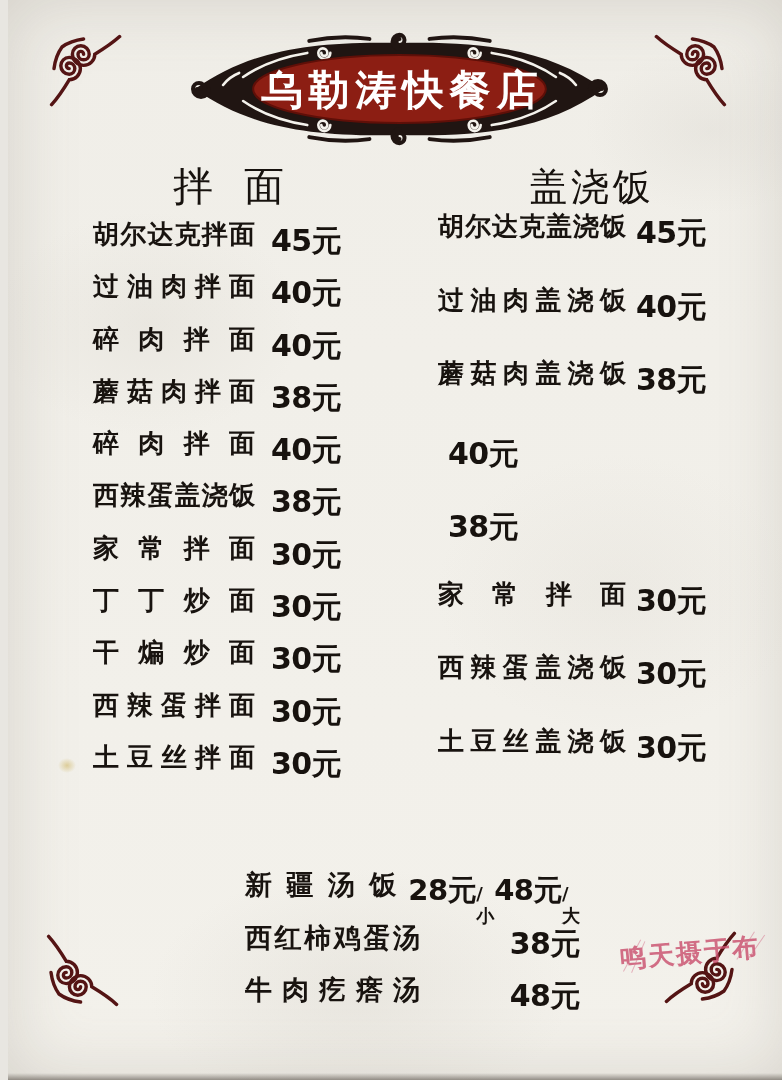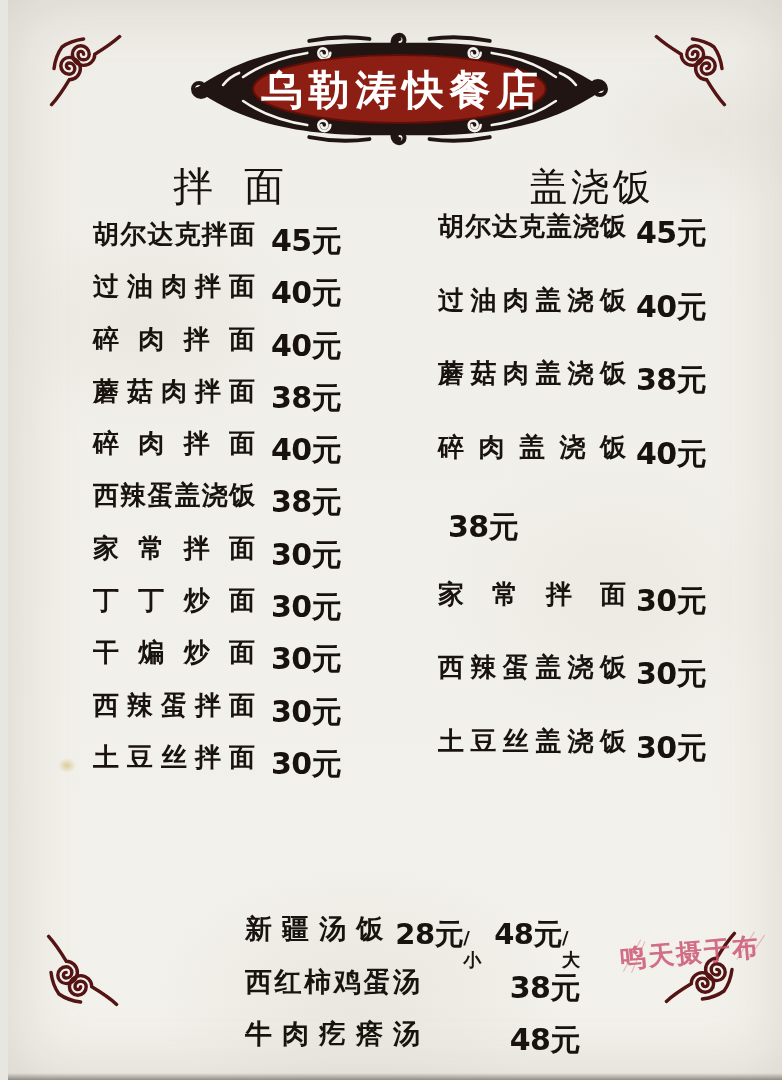--- a/index.html
+++ b/index.html
@@ -51,24 +51,24 @@
   #col-noodles .row{height:52.3px;}
   #col-rice .row{height:73.5px;}
   .iname{display:inline-block;font-weight:700;font-size:26px;line-height:1.05;
     text-align:justify;text-align-last:justify;white-space:nowrap;color:#18130f;}
   #col-noodles .iname{width:162px;}
   #col-rice .iname{width:188px;}
   .iprice{font-weight:700;font-size:30px;letter-spacing:-0.5px;white-space:nowrap;color:#17120e;}
   #col-noodles .iprice{margin-left:16px;}
   #col-rice .iprice{margin-left:10px;}
   
-  #col-soup{left:237px;top:915px;width:335px;position:absolute;}
+  #col-soup{left:237px;top:871px;width:335px;position:absolute;}
   #col-soup .row{height:52.5px;}
   #col-soup .iname{width:175px;font-size:27px;}
-  .soup-prices{display:flex;align-items:baseline;margin-left:12px;gap:13px;}
+  .soup-prices{display:flex;align-items:baseline;margin-left:12px;}
   .pr{font-weight:700;font-size:29px;letter-spacing:-0.5px;white-space:nowrap;}
   .pu{font-weight:700;font-size:18px;}
   .pright{margin-left:auto;font-weight:700;font-size:30px;letter-spacing:-0.5px;}
   
   .watermark{position:absolute;left:612px;top:934px;width:175px;transform:rotate(-5deg);
     color:rgba(201,79,110,.82);font-weight:700;font-size:26px;letter-spacing:2px;white-space:nowrap;}
   .wm-lines{position:absolute;left:-4px;top:-12px;pointer-events:none;opacity:.5;}
 </style>
 </head>
 <body>
@@ -200,21 +200,20 @@
       </div>
     <div class="row">
         <span class="iname">过油肉盖浇饭</span>
         <span class="iprice">40元</span>
       </div>
     <div class="row">
         <span class="iname">蘑菇肉盖浇饭</span>
         <span class="iprice">38元</span>
       </div>
     <div class="row">
-        <span class="iname">碎肉盖浇饭</span>
         <span class="iprice">40元</span>
       </div>
     <div class="row">
         <span class="iprice">38元</span>
       </div>
     <div class="row">
         <span class="iname">家常拌面</span>
         <span class="iprice">30元</span>
       </div>
     <div class="row">

